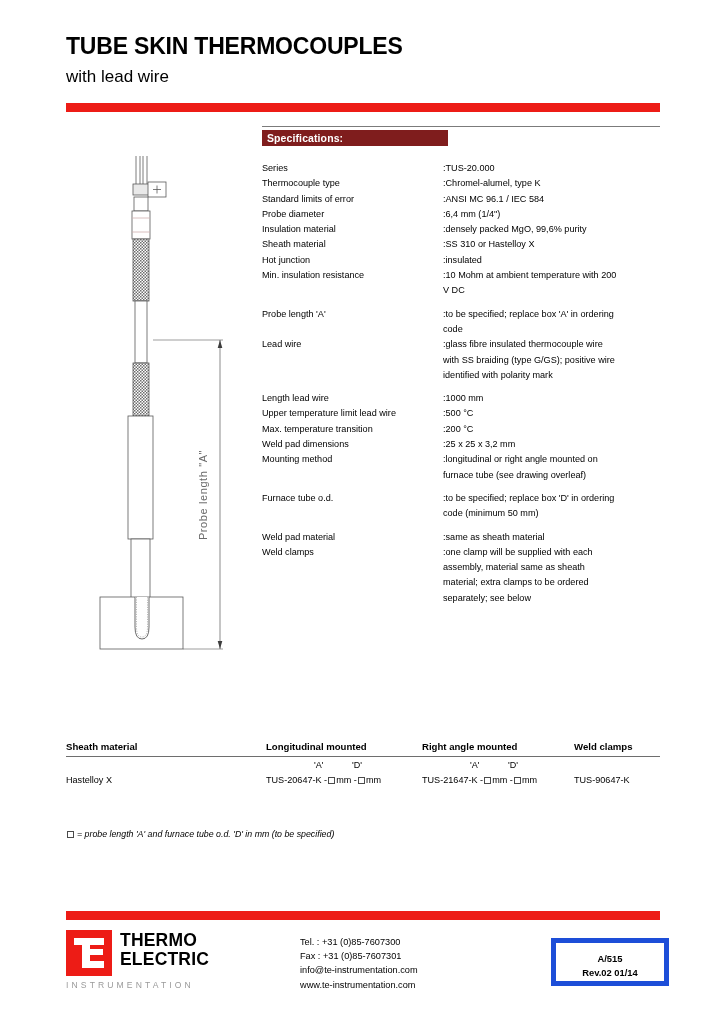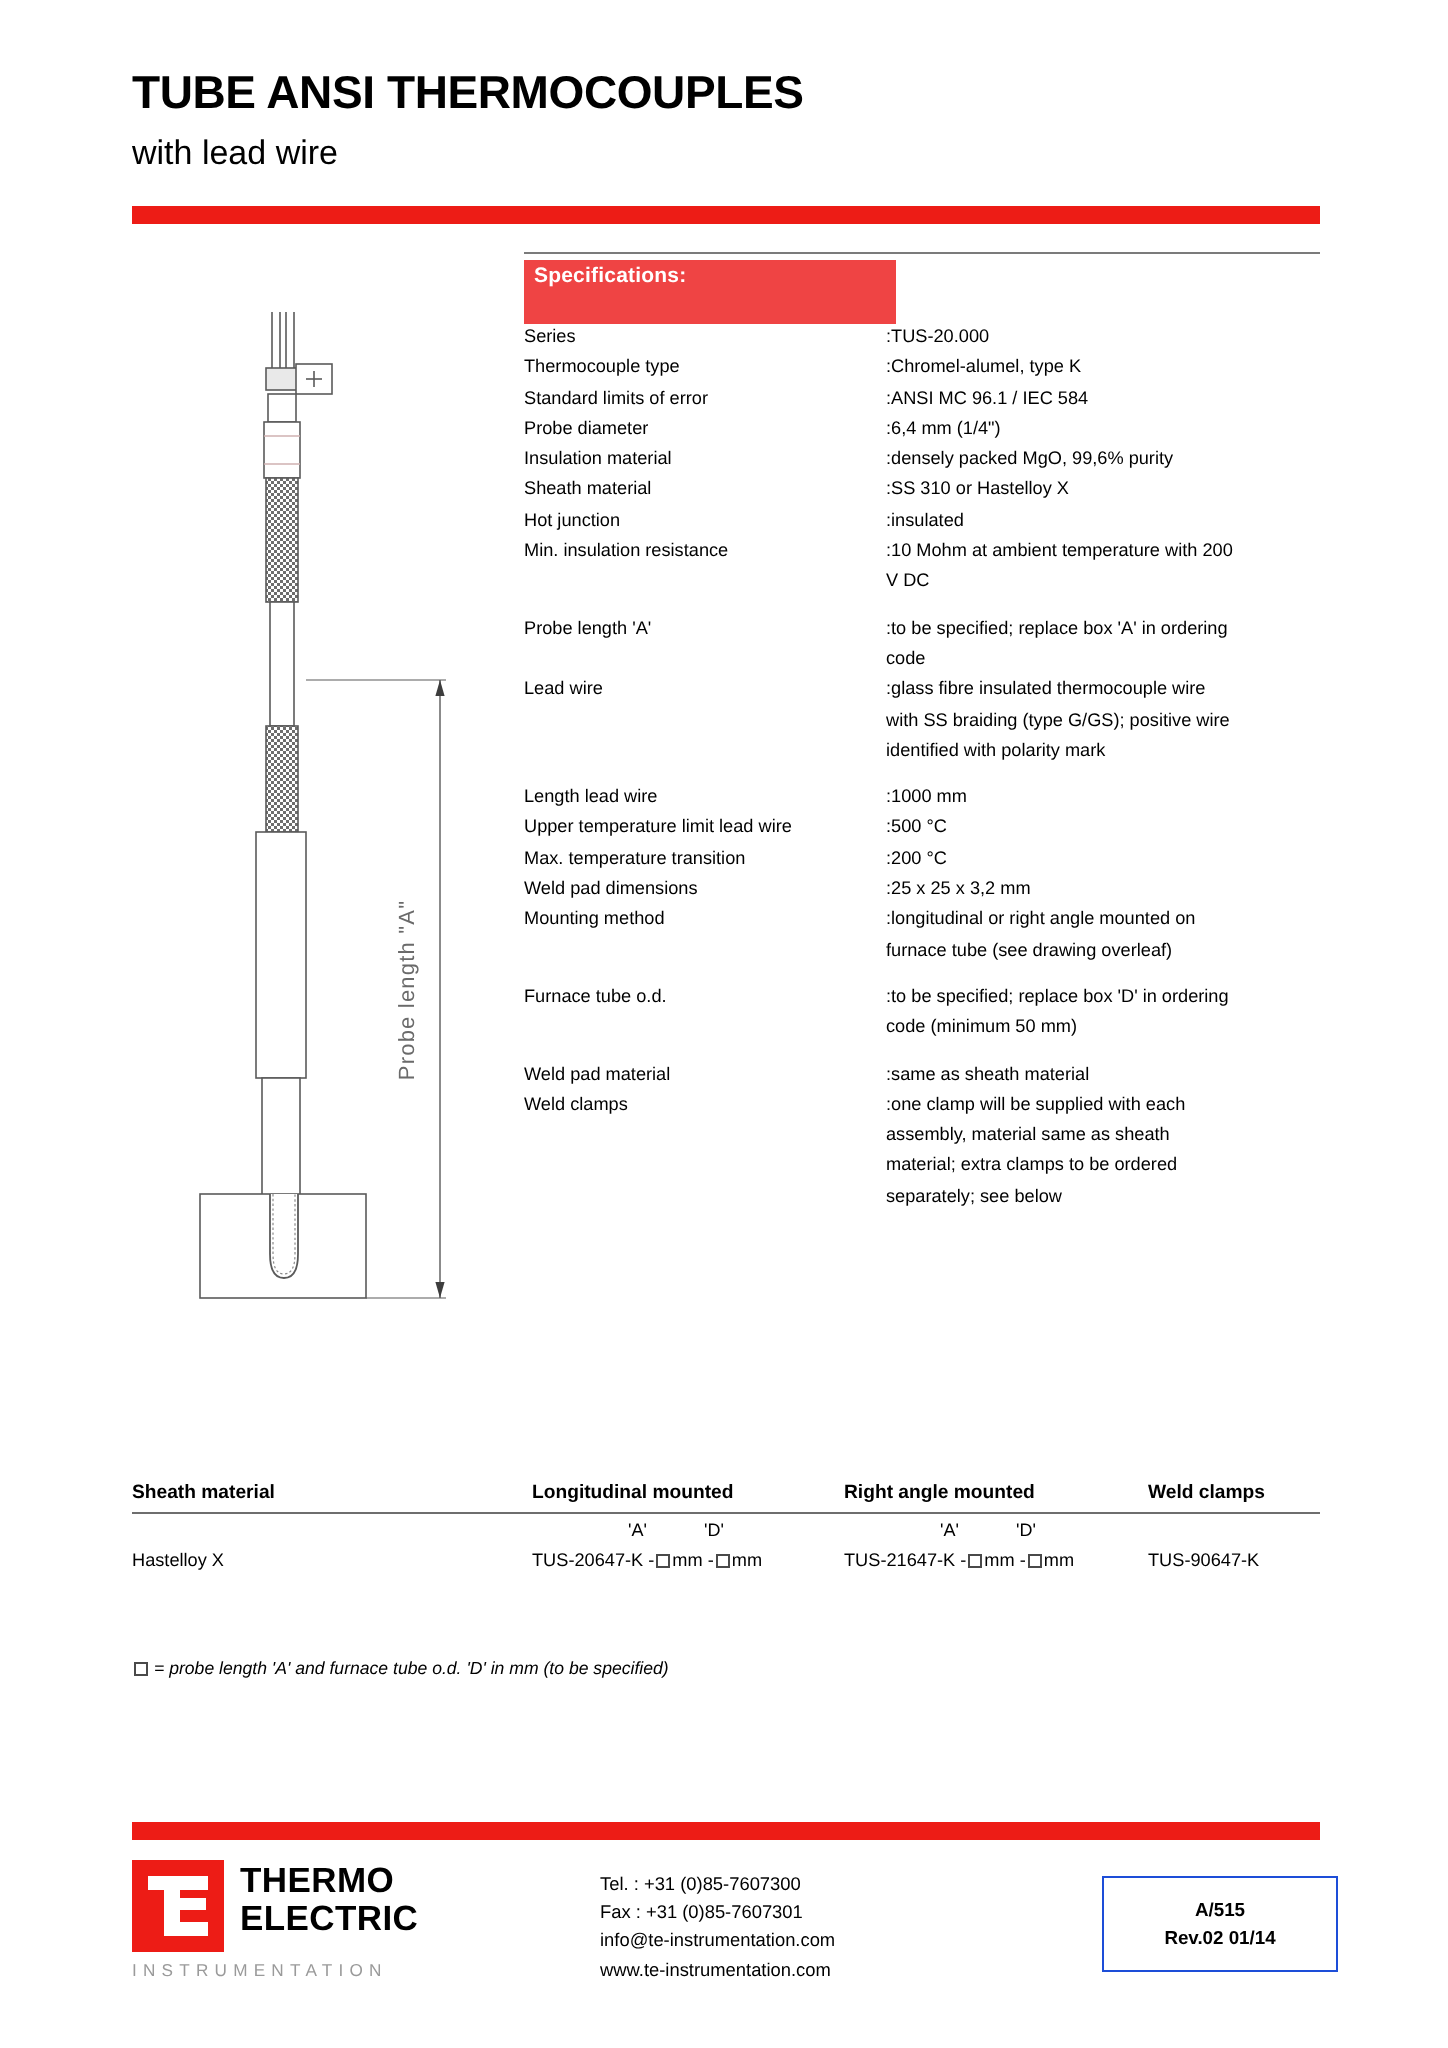--- a/index.html
+++ b/index.html
@@ -47,22 +47,22 @@
 
   .section-hdr-row {
     position: relative;
     height: 19px;
     border-top: 1.4px solid #7b7b7b;
     margin-bottom: 8px;
   }
   .section-hdr-black {
     position: absolute;
     left: 0; top: 3px;
-    height: 32px;
-    background: #ef4444;
+    height: 16px;
+    background: #7f1d1d;
     color: #ffffff;
     font-size: 10.5px;
     font-weight: bold;
     padding: 2px 0 0 5px;
     letter-spacing: 0.1px;
   }
   .spec-hdr-black { width: 186px; }
 
   .spec-table { width: 100%; border-collapse: collapse; margin-top: 8px; }
   .spec-table td {
@@ -159,38 +159,38 @@
     position: absolute;
     left: 300px; top: 935px;
     font-size: 9.2px;
     line-height: 14.2px;
   }
 
   .codebox {
     position: absolute;
     left: 551px; top: 938px;
     width: 118px; height: 48px;
-    border: 1px solid #1d4ed8;
+    border: 5px solid #1d4ed8;
     text-align: center;
     font-size: 9.4px;
     font-weight: bold;
     line-height: 14px;
     padding-top: 9px;
   }
 
   
   .drawing { position: absolute; left: 95px; top: 140px; width: 135px; height: 520px; }
   .drawing svg { display: block; }
 </style>
 </head>
 <body>
 
 <div class="page">
 
-  <div class="title-main">TUBE ANSI THERMOCOUPLES</div>
+  <div class="title-main">TUBE SKIN THERMOCOUPLES</div>
   <div class="title-sub">with lead wire</div>
   <div class="rule-red top"></div>
 
   <div class="drawing">
     <svg width="135" height="520" viewBox="0 0 135 520">
       <defs>
         <pattern id="braid" width="3" height="3" patternUnits="userSpaceOnUse">
           <rect width="3" height="3" fill="#ffffff"></rect>
           <rect width="1.5" height="1.5" fill="#6d6d6d"></rect>
           <rect x="1.5" y="1.5" width="1.5" height="1.5" fill="#6d6d6d"></rect>

